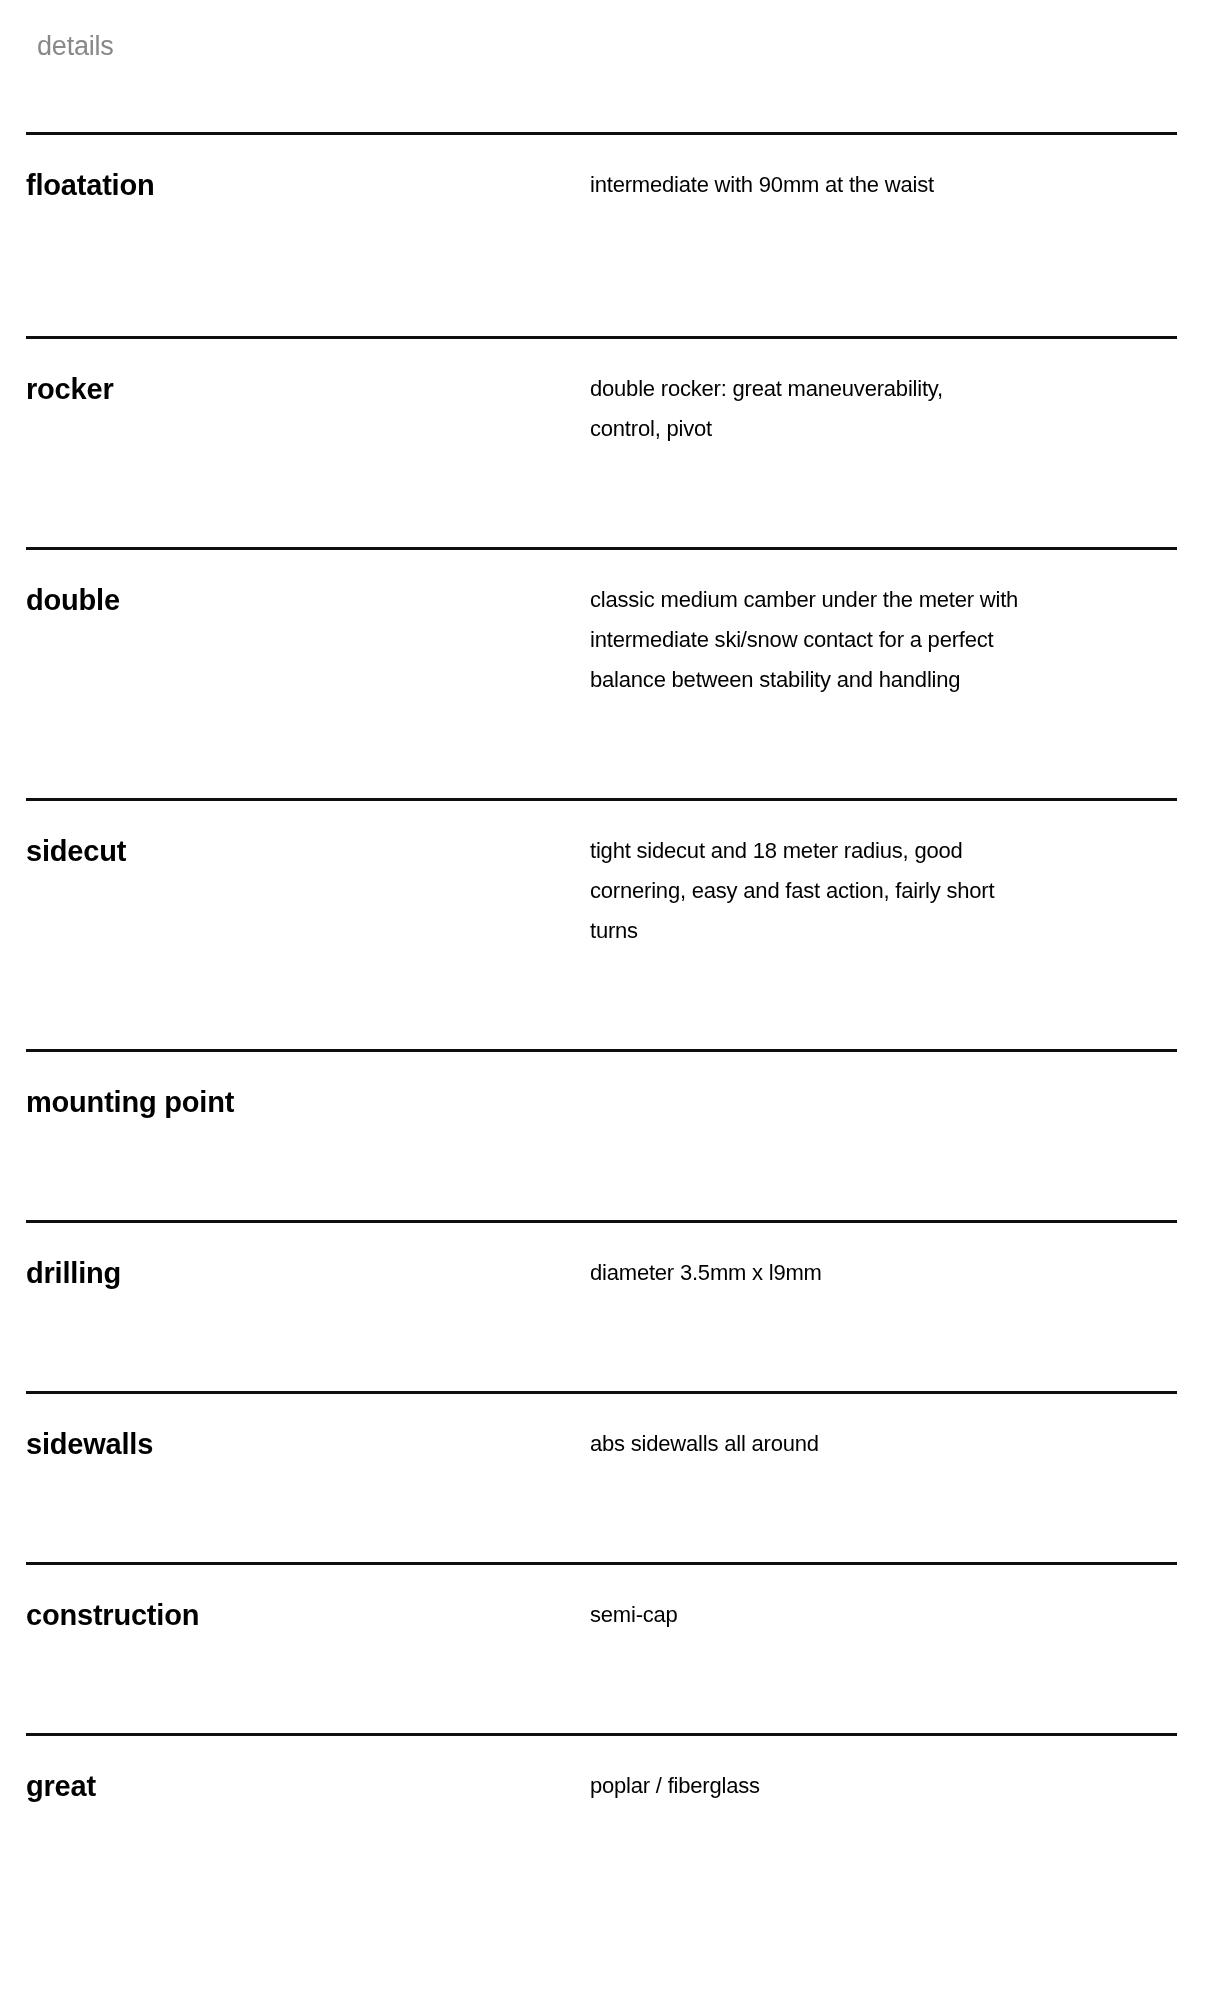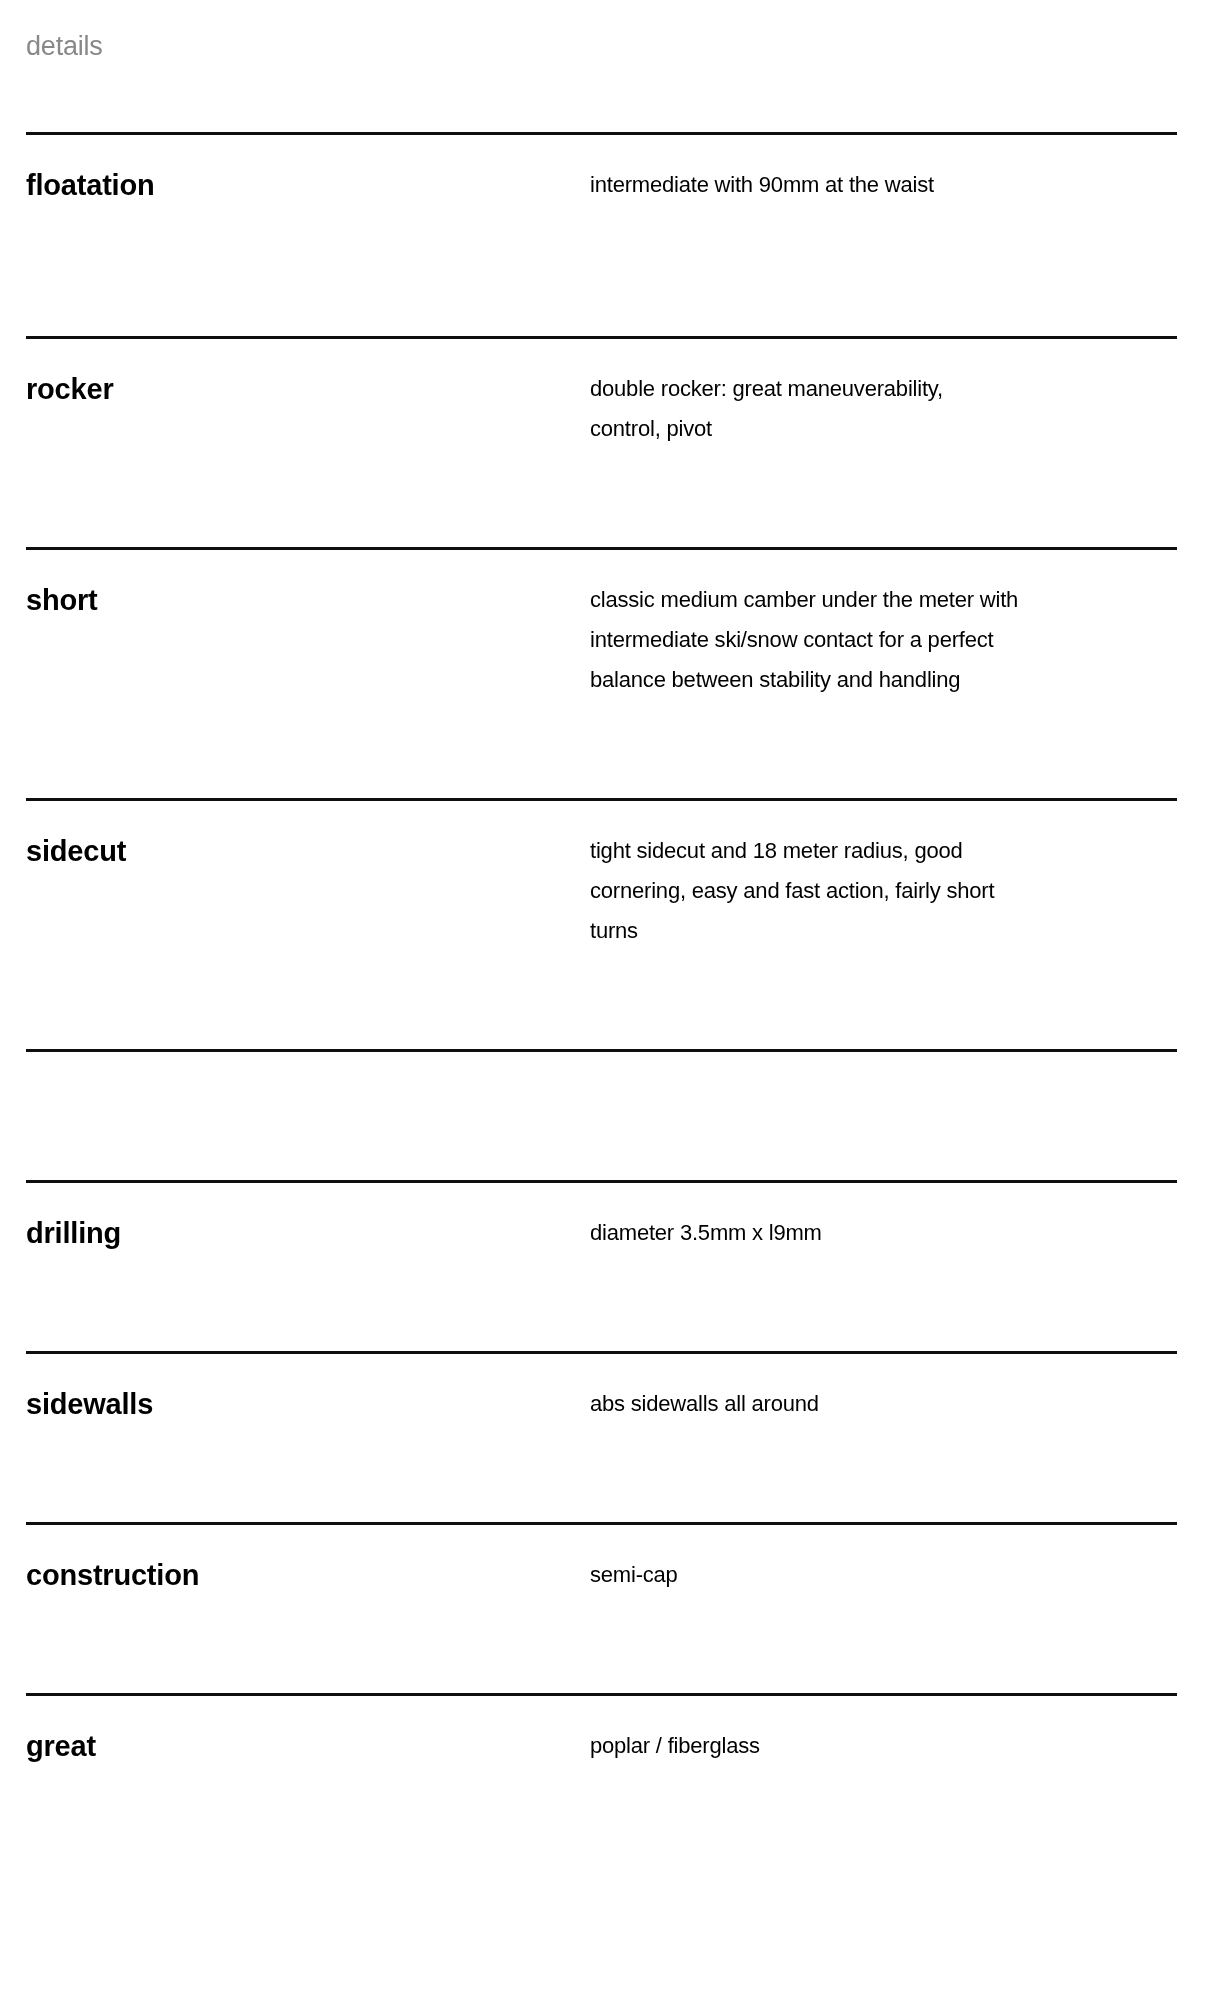--- a/index.html
+++ b/index.html
@@ -13,21 +13,21 @@
     height: 2010px;
     overflow: hidden;
     font-family: "Liberation Sans", "DejaVu Sans", sans-serif;
     color: #000000;
     letter-spacing: -0.2px;
   }
   .page {
     padding: 28px 55px 0 26px;
   }
   .section-heading {
-    margin: 0 0 68px 0;
+    margin: 0 0 68px 11px;
     font-size: 27px;
     line-height: 36px;
     font-weight: 400;
     color: #888888;
   }
   .details-table {
     width: 100%;
   }
   .row {
     display: flex;
@@ -65,35 +65,36 @@
     <div class="row-value">intermediate with 90mm at the waist</div>
   </div>
 
   <div class="row">
     <div class="row-label">rocker</div>
     <div class="row-value">double rocker: great maneuverability,
 control, pivot</div>
   </div>
 
   <div class="row">
-    <div class="row-label">short</div>
+    <div class="row-label">double</div>
     <div class="row-value">classic medium camber under the meter with
 intermediate ski/snow contact for a perfect
 balance between stability and handling</div>
   </div>
 
   <div class="row">
     <div class="row-label">sidecut</div>
     <div class="row-value">tight sidecut and 18 meter radius, good
 cornering, easy and fast action, fairly short
 turns</div>
   </div>
 
 
   <div class="row">
+    <div class="row-label">mounting point</div>
   </div>
 
   <div class="row">
     <div class="row-label">drilling</div>
     <div class="row-value">diameter 3.5mm x l9mm</div>
   </div>
 
   <div class="row">
     <div class="row-label">sidewalls</div>
     <div class="row-value">abs sidewalls all around</div>

